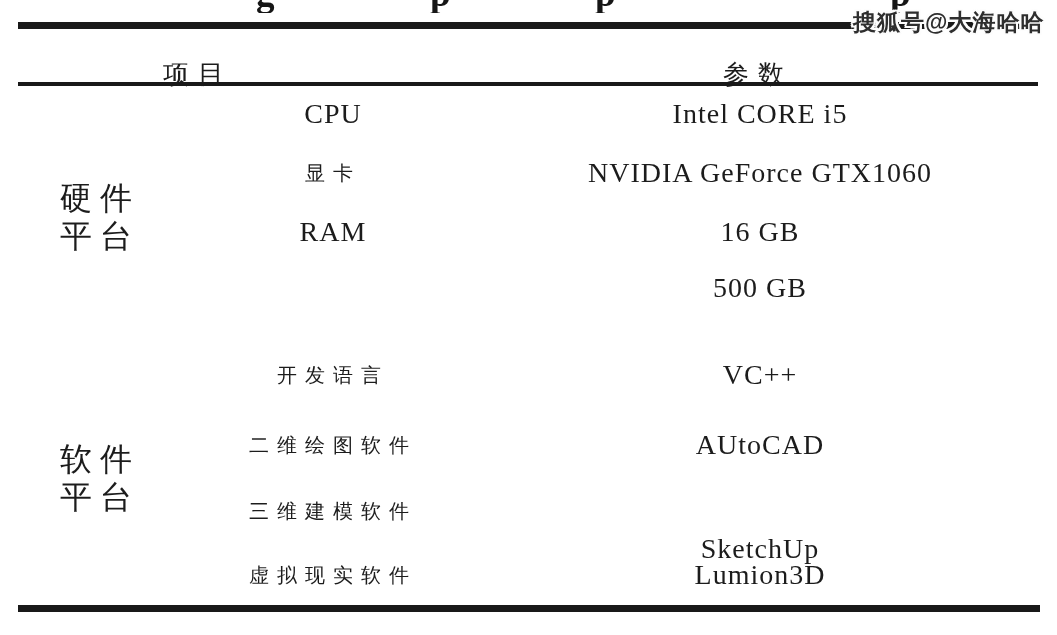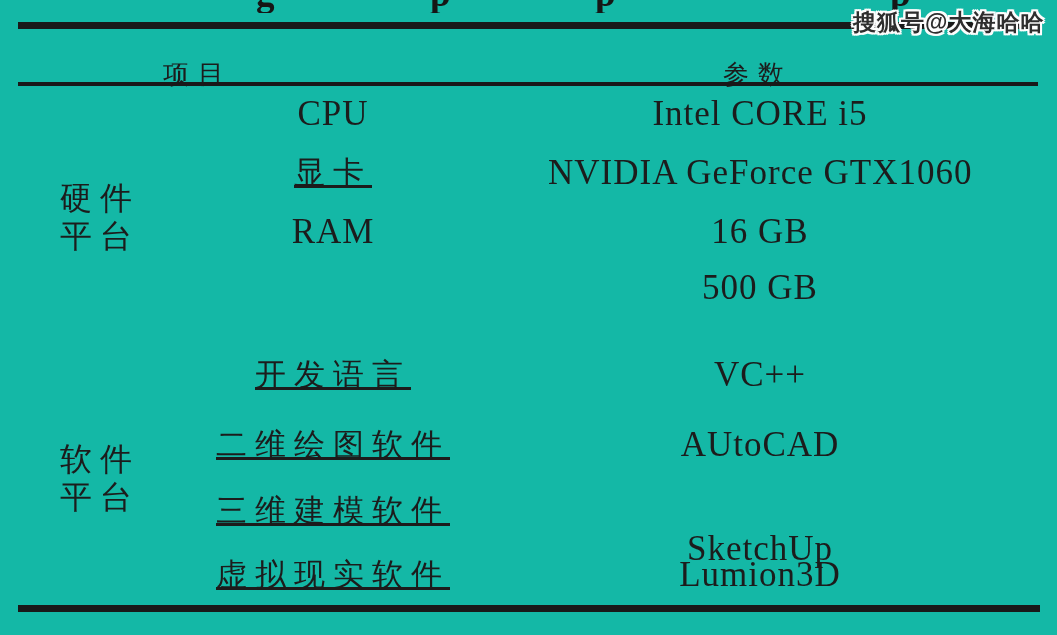--- a/index.html
+++ b/index.html
@@ -1,20 +1,20 @@
 <!DOCTYPE html>
 <html><head>
 <meta charset="utf-8">
 <style>
   html,body{margin:0;padding:0;}
   body{background:#e8e8e8;}
   .page{
     position:relative;
     width:1057px;height:635px;
-    background:#14b8a6;
+    background:#ffffff;
     overflow:hidden;
     font-family:"Liberation Serif","DejaVu Serif",serif;
     color:#1c1c1c;
   }
   
   .frag-strip{
     position:absolute;top:0;left:0;width:100%;height:13px;
     overflow:hidden;
   }
   .frag{
@@ -34,22 +34,22 @@
     z-index:5;
     white-space:nowrap;
   }
   
   .rule{position:absolute;left:18px;background:#191919;z-index:1;}
   .rule.top{top:22px;width:1022px;height:7px;}
   .rule.mid{top:82px;width:1020px;height:4px;}
   .rule.bot{top:605px;width:1022px;height:7px;}
   
   .cell{position:absolute;text-align:center;white-space:nowrap;line-height:34px;}
-  .zh{font-size:31px;letter-spacing:8px;text-decoration:underline;}
-  .lat{font-size:35px;letter-spacing:1px;}
+  .zh{font-size:20px;letter-spacing:8px;}
+  .lat{font-size:28px;letter-spacing:1px;}
   .hdr{font-size:26px;letter-spacing:9px;margin-top:16px;}
   .group{
     position:absolute;left:52px;width:96px;
     text-align:center;font-size:32px;letter-spacing:8px;
     line-height:38px;white-space:nowrap;
   }
   .item-col{left:133px;width:400px;}
   .value-col{left:548px;width:424px;text-align:center;}
 </style>
 </head>

